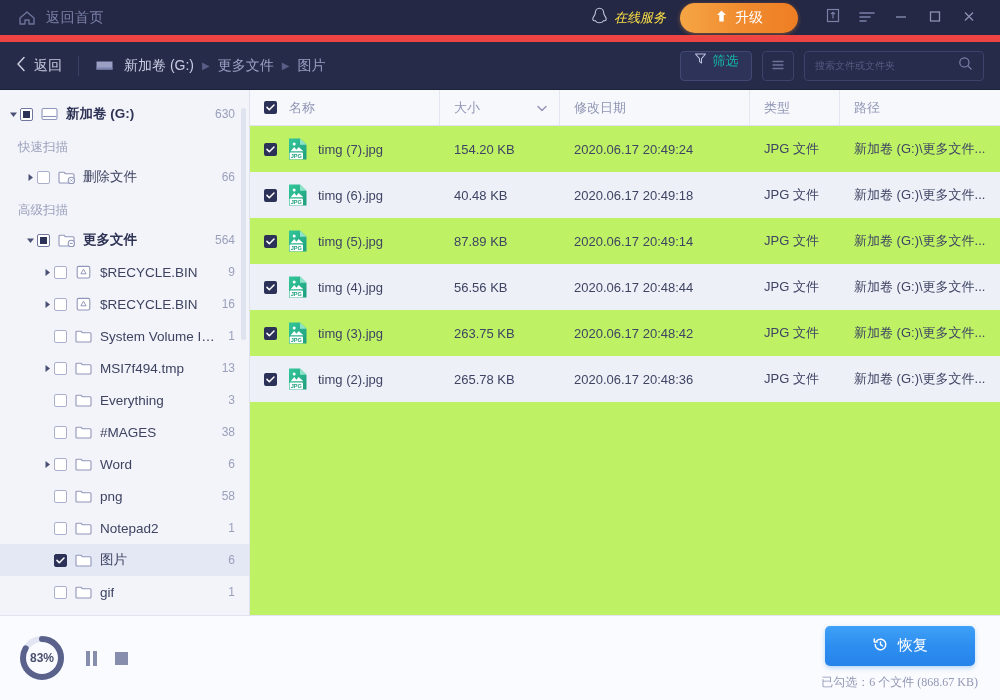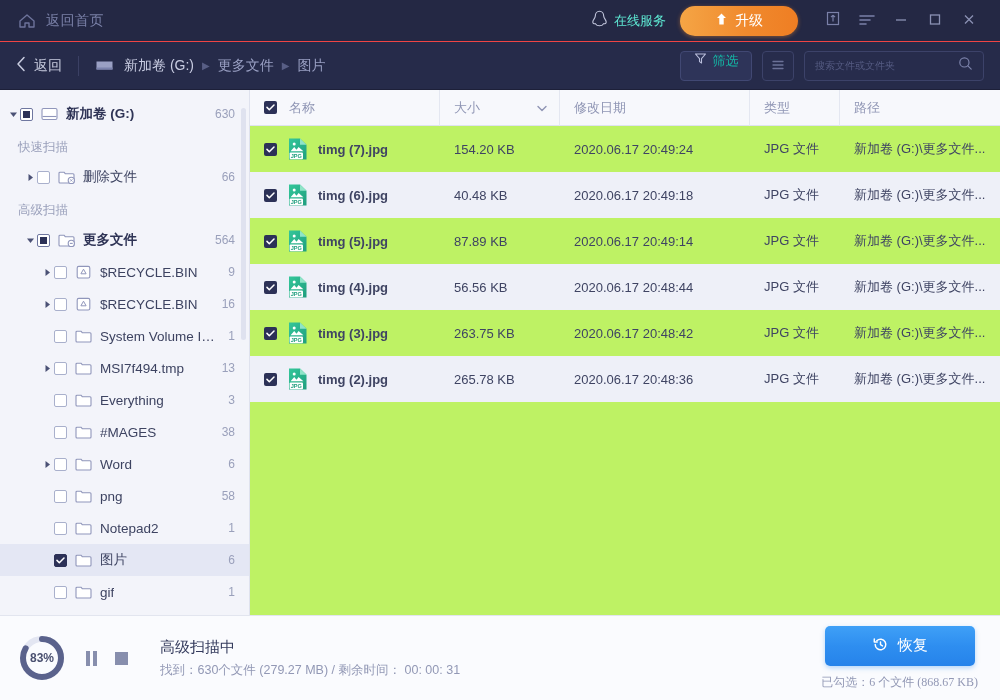--- a/index.html
+++ b/index.html
@@ -9,30 +9,30 @@
     background: #ffffff;
     overflow: hidden;
     -webkit-font-smoothing: antialiased;
   }
   .app { position: relative; width: 1000px; height: 700px; background:#f5f6fa; }
 
   
   .titlebar {
     position:absolute; left:0; top:0; width:1000px; height:42px;
     background:#242844; display:flex; align-items:center;
-    border-bottom:1px solid #ef4444;
+    border-bottom:7px solid #ef4444;
   }
   .home-link { display:flex; align-items:center; gap:10px; margin-left:18px; cursor:pointer; }
   .home-icon { width:18px; height:16px; position:relative; }
   .home-icon svg { display:block; }
   .home-text { color:#7a80a8; font-size:14px; letter-spacing:.5px; }
 
   .tb-right { margin-left:auto; display:flex; align-items:center; gap:0; padding-right:14px; }
   .svc { display:flex; align-items:center; gap:7px; cursor:pointer; margin-right:14px; }
-  .svc-text { color:#5eead4; font-size:13px; }
+  .svc-text { color:#fde047; font-size:13px;font-style:italic; }
   .upgrade-btn {
     display:flex; align-items:center; justify-content:center; gap:7px;
     width:118px; height:30px; border-radius:15px;
     background:linear-gradient(90deg,#f5a545 0%,#f08a2e 55%,#ef7e23 100%);
     color:#fff; font-size:14px; cursor:pointer; margin-right:18px;
     box-shadow:0 1px 4px rgba(240,138,46,.45);
   }
   .upgrade-btn .ub-label { color:#fff; }
   .win-btns { display:flex; align-items:center; gap:0; }
   .win-btn {
@@ -137,21 +137,21 @@
   .c-name { width:190px; display:flex; align-items:center; }
   .c-size { width:120px; }
   .c-date { width:190px; }
   .c-type { width:90px; }
   .c-path { flex:1; padding-right:12px; }
   .row-cb {
     width:13px; height:13px; flex:0 0 13px; border-radius:2px; background:#2c3157;
     margin-right:10px; display:flex; align-items:center; justify-content:center;
   }
   .jpg-icon { width:22px; height:24px; flex:0 0 22px; margin-right:9px; }
-  .fname { overflow:hidden; text-overflow:ellipsis; white-space:nowrap;font-weight:bold; }
+  .fname { overflow:hidden; text-overflow:ellipsis; white-space:nowrap; }
 
   
   .statusbar {
     position:absolute; left:0; top:615px; width:1000px; height:85px;
     background:#fafbfe; border-top:1px solid #e2e5ef; display:flex; align-items:center;
   }
   .ring { margin-left:18px; width:48px; height:48px; position:relative; }
   .ring-pct {
     position:absolute; inset:0; display:flex; align-items:center; justify-content:center;
     font-size:12px; color:#4a5070; font-weight:bold;
@@ -723,24 +723,20 @@
         <span class="pause-ic">
             <i></i>
             <i></i>
           </span>
       </div>
       <div class="ctrl-btn">
         <span class="stop-ic"></span>
       </div>
     </div>
 
-    <div class="scan-info">
-      <div class="scan-title">高级扫描中</div>
-      <div class="scan-sub">找到：630个文件 (279.27 MB) / 剩余时间： 00: 00: 31</div>
-    </div>
 
     <div class="right-status">
       <div class="recover-btn">
         <span>
           <svg width="17" height="17" viewBox="0 0 17 17">
             <path d="M3.2 8.5a5.3 5.3 0 1 0 1.6-3.8" fill="none" stroke="#fff" stroke-width="1.5" stroke-linecap="round"></path>
             <path d="M2.3 3.1v2.9h2.9" fill="none" stroke="#fff" stroke-width="1.5" stroke-linecap="round" stroke-linejoin="round"></path>
             <path d="M8.5 5.9v2.8l2 1.2" fill="none" stroke="#fff" stroke-width="1.4" stroke-linecap="round" stroke-linejoin="round"></path>
           </svg>
         </span>

